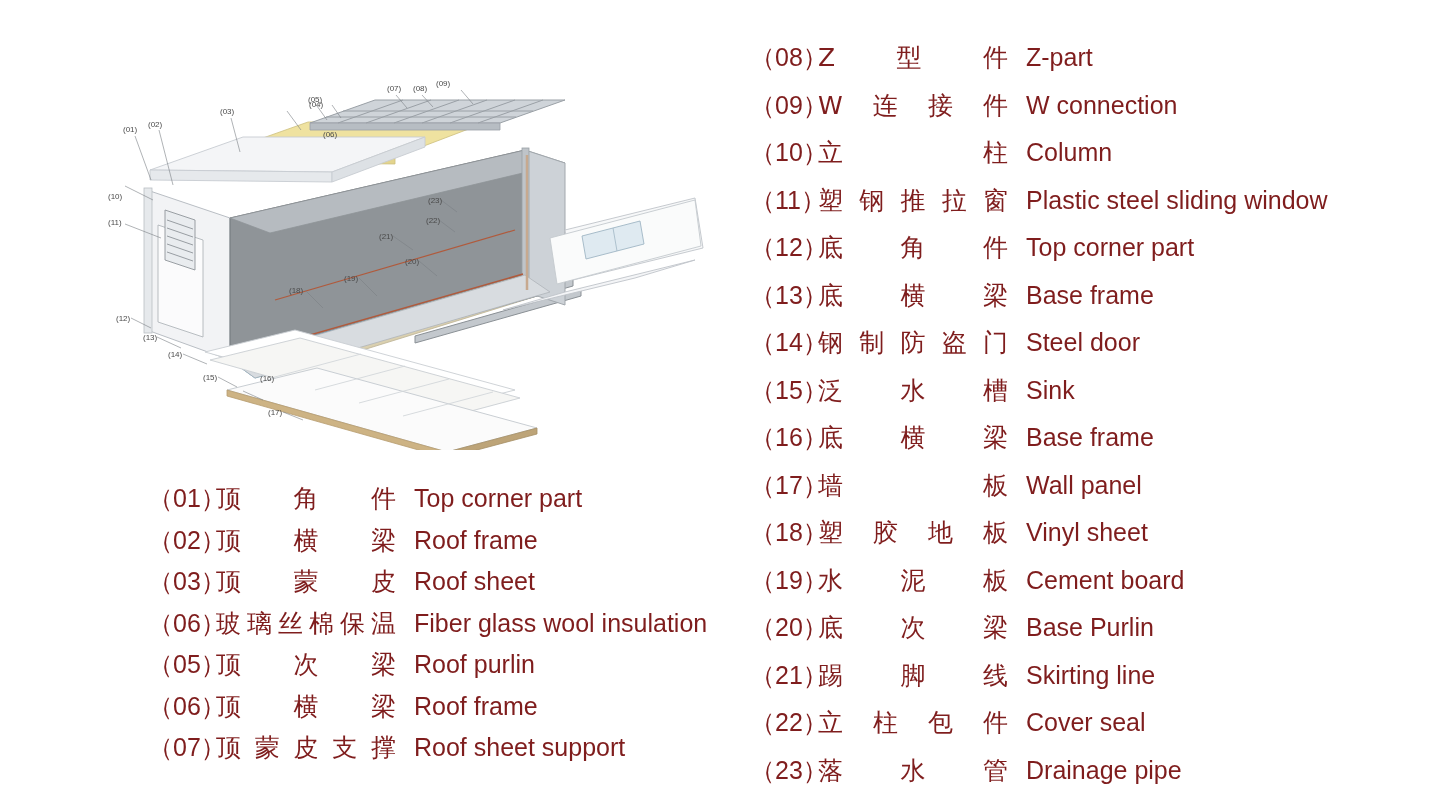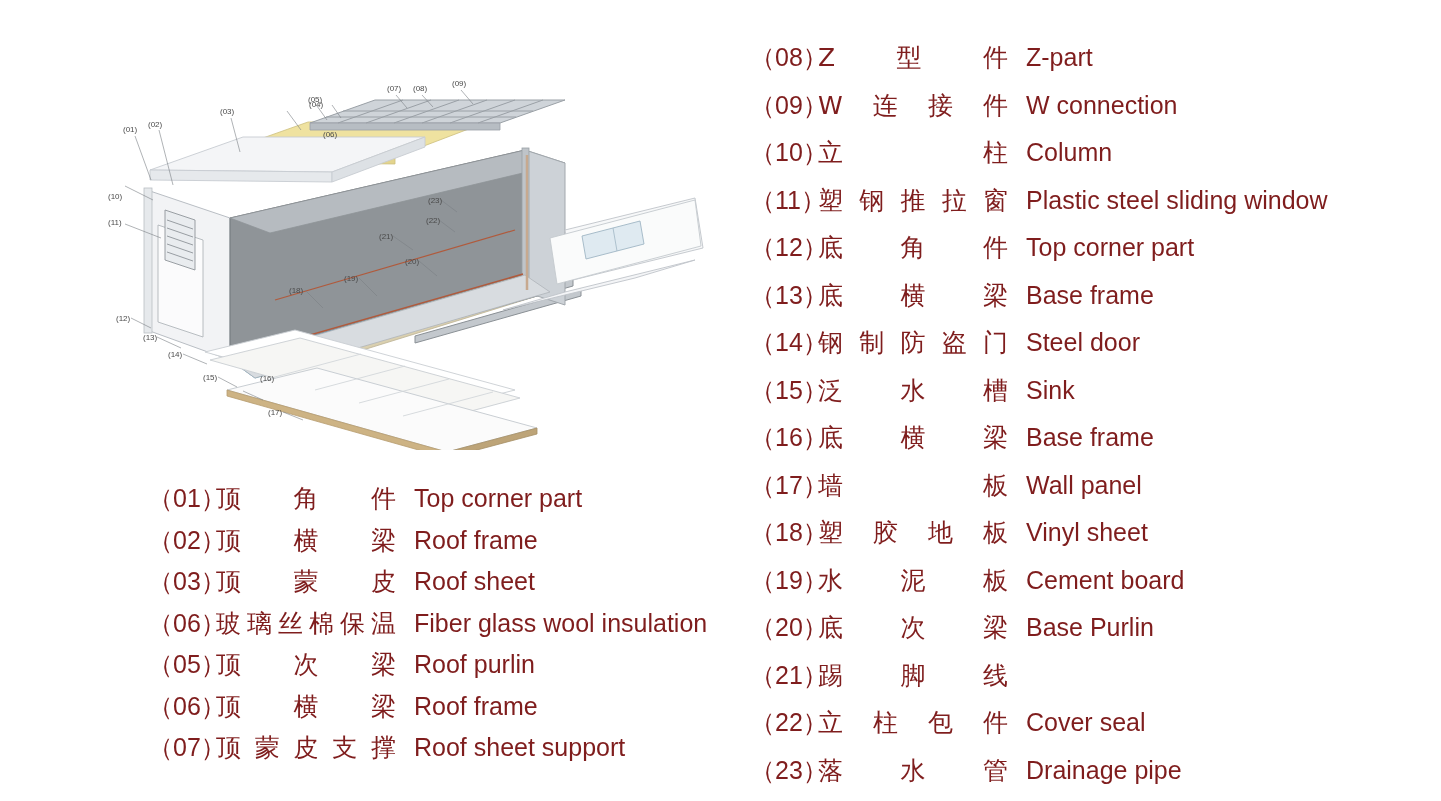--- a/index.html
+++ b/index.html
@@ -223,21 +223,21 @@
       </svg>
 
       <span class="callout" style="left:28px;  top:65px;">(01)</span>
       <span class="callout" style="left:53px;  top:60px;">(02)</span>
       <span class="callout" style="left:125px; top:47px;">(03)</span>
       <span class="callout" style="left:182px; top:40px;padding-left:32px;">(04)</span>
       <span class="callout" style="left:213px; top:35px;">(05)</span>
       <span class="callout" style="left:228px; top:40px;margin-top:30px;">(06)</span>
       <span class="callout" style="left:292px; top:24px;">(07)</span>
       <span class="callout" style="left:318px; top:24px;">(08)</span>
-      <span class="callout" style="left:357px; top:19px;">(09)</span>
+      <span class="callout" style="left:341px; top:19px;">(09)</span>
       <span class="callout" style="left:13px;  top:132px;text-align:center;">(10)</span>
       <span class="callout" style="left:13px;  top:158px;">(11)</span>
       <span class="callout" style="left:21px;  top:254px;">(12)</span>
       <span class="callout" style="left:48px;  top:273px;">(13)</span>
       <span class="callout" style="left:73px;  top:290px;">(14)</span>
       <span class="callout" style="left:108px; top:313px;">(15)</span>
       <span class="callout" style="left:133px; top:314px;padding-left:32px;">(16)</span>
       <span class="callout" style="left:173px; top:348px;">(17)</span>
       <span class="callout" style="left:194px; top:226px;">(18)</span>
       <span class="callout" style="left:249px; top:214px;">(19)</span>
@@ -348,20 +348,21 @@
       <span class="legend-en">Cement board</span>
     </li>
     <li class="legend-item">
       <span class="legend-num">（20）</span>
       <span class="legend-cn">底次梁</span>
       <span class="legend-en">Base Purlin</span>
     </li>
     <li class="legend-item">
       <span class="legend-num">（21）</span>
       <span class="legend-cn">踢脚线</span>
+      <span class="legend-en">Skirting line</span>
     </li>
     <li class="legend-item">
       <span class="legend-num">（22）</span>
       <span class="legend-cn">立柱包件</span>
       <span class="legend-en">Cover seal</span>
     </li>
     <li class="legend-item">
       <span class="legend-num">（23）</span>
       <span class="legend-cn">落水管</span>
       <span class="legend-en">Drainage pipe</span>

